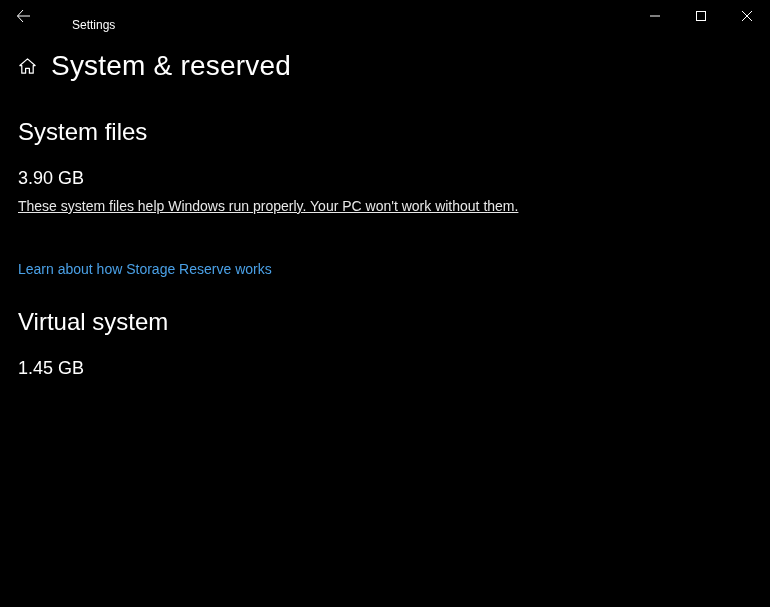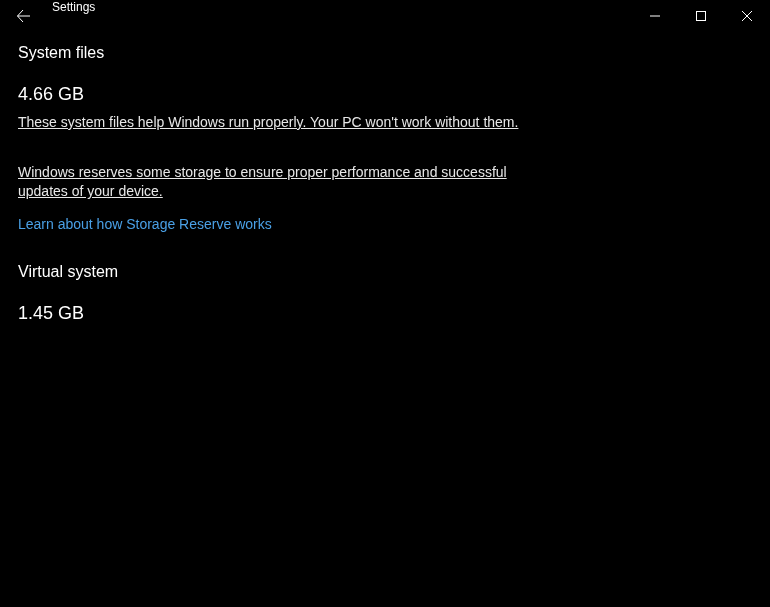--- a/index.html
+++ b/index.html
@@ -11,22 +11,23 @@
       width: 770px;
       height: 607px;
       background: #000000;
       color: #ffffff;
       font-family: "Segoe UI", -apple-system, sans-serif;
       overflow: hidden;
     }
     .titlebar {
       height: 32px;
       display: flex;
-      align-items: flex-start;
+      align-items: flex-end;
       padding: 0 0 0 8px;
+      gap: 20px;
     }
     .titlebar-back {
       width: 32px;
       height: 32px;
       display: flex;
       align-items: center;
       justify-content: center;
       cursor: pointer;
     }
     .titlebar-title {
@@ -62,21 +63,21 @@
     }
     .page-title {
       font-size: 28px;
       font-weight: 400;
       letter-spacing: 0.2px;
     }
     .section {
       margin-bottom: 30px;
     }
     .section-heading {
-      font-size: 16px;
+      font-size: 24px;
       font-weight: 400;
       margin-bottom: 22px;
     }
     .section-value {
       font-size: 18px;
       font-weight: 400;
       margin-bottom: 8px;
     }
     .section-description {
       font-size: 14px;
@@ -121,29 +122,36 @@
     <div class="titlebar-btn">
       <svg width="10" height="10" viewBox="0 0 10 10">
         <path d="M 0 0 L 10 10 M 10 0 L 0 10" stroke="#ffffff" stroke-width="1"></path>
       </svg>
     </div>
   </div>
 </div>
 
 <div class="content">
 
+  <div class="page-header">
+    <span class="home-icon">
+      <svg width="19" height="19" viewBox="0 0 20 20">
+        <path d="M 10 2 L 2 9 L 4 9 L 4 17 L 8 17 L 8 12 L 12 12 L 12 17 L 16 17 L 16 9 L 18 9 Z" stroke="#ffffff" stroke-width="1.3" fill="none" stroke-linejoin="round"></path>
+      </svg>
+    </span>
+    <h1 class="page-title">System &amp; reserved</h1>
+  </div>
 
   <div class="section">
     <h2 class="section-heading">System files</h2>
-    <div class="section-value">4.66 GB</div>
+    <div class="section-value">3.90 GB</div>
     <div class="section-description">These system files help Windows run properly. Your PC won't work without them.</div>
   </div>
 
   <div class="section">
-    <div class="section-description">Windows reserves some storage to ensure proper performance and successful updates of your device.</div>
     <a class="section-link">Learn about how Storage Reserve works</a>
   </div>
 
   <div class="section">
     <h2 class="section-heading">Virtual system</h2>
     <div class="section-value">1.45 GB</div>
   </div>
 
 
 </div>

